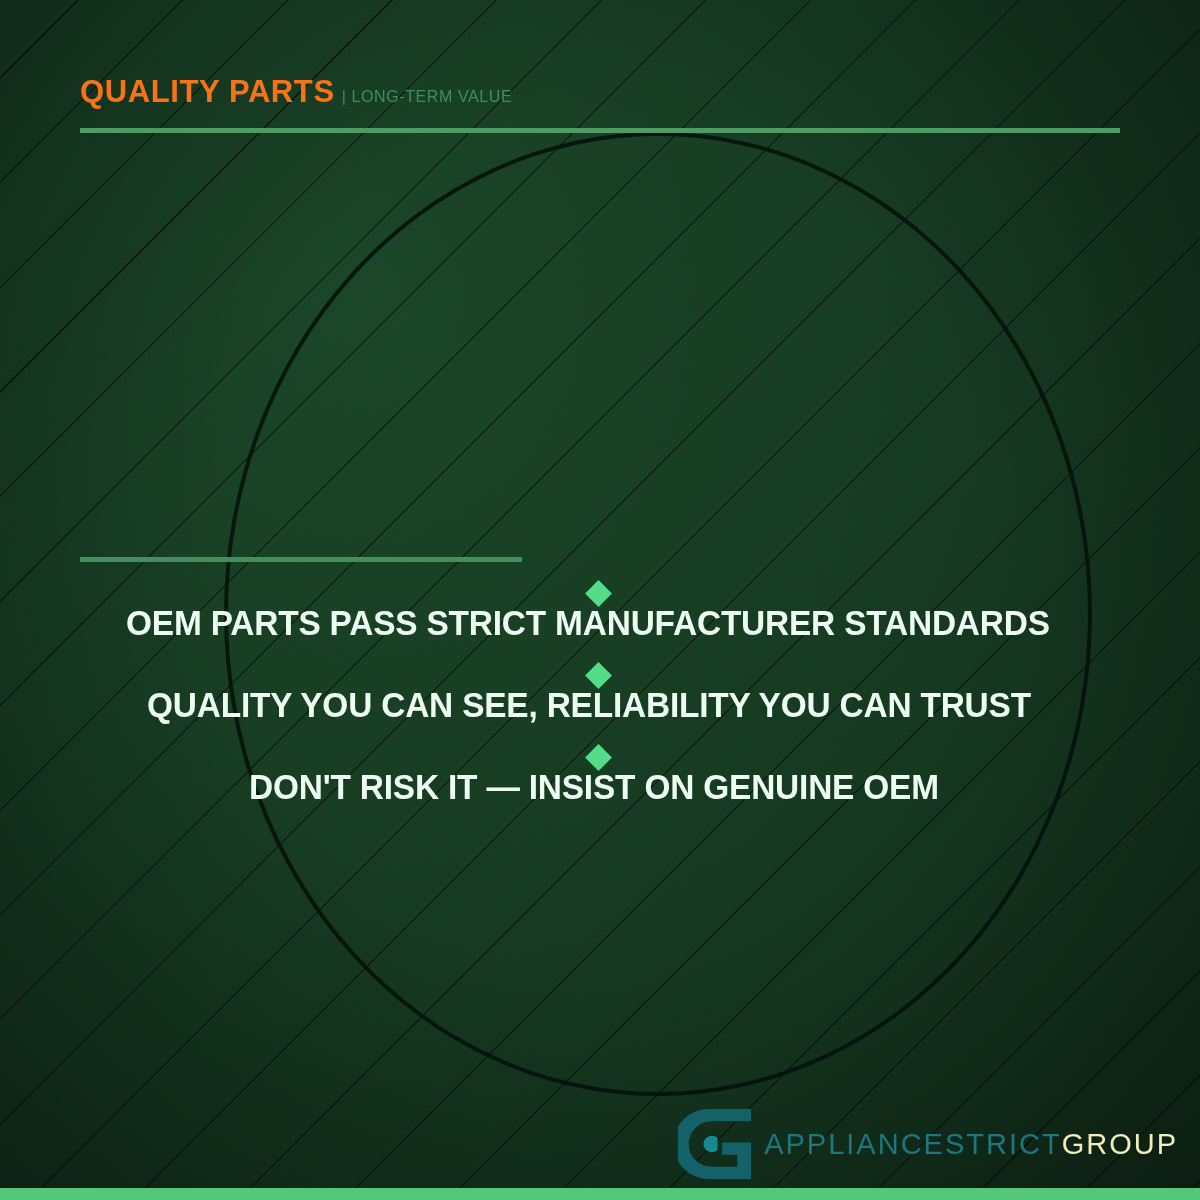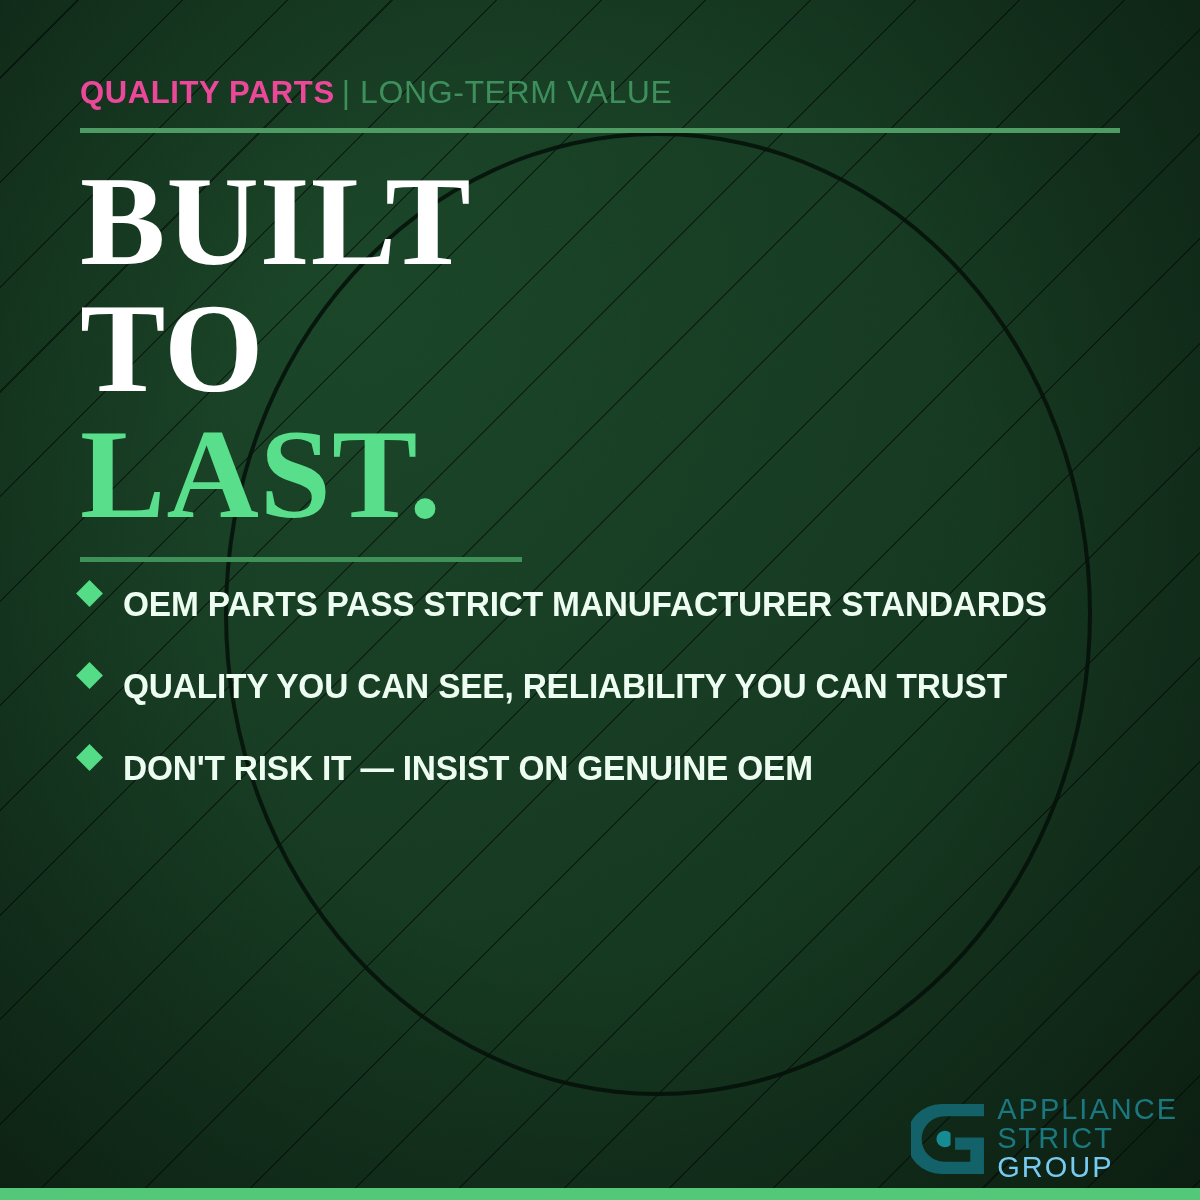--- a/index.html
+++ b/index.html
@@ -70,25 +70,25 @@
   .kicker {
     position: absolute;
     left: 80px;
     top: 74px;
     white-space: nowrap;
     letter-spacing: 0.3px;
   }
   .kicker-main {
     font-size: 31px;
     font-weight: 700;
-    color: #ec4899;
+    color: #f97316;
     letter-spacing: 0.6px;
   }
   .kicker-sub {
-    font-size: 32px;
+    font-size: 16px;
     font-weight: 400;
     color: #3e8f5c;
     letter-spacing: 0.6px;
     margin-left: 7px;
   }
 
   .rule-top {
     position: absolute;
     left: 80px;
     top: 128px;
@@ -125,21 +125,23 @@
 
   
   .bullets {
     position: absolute;
     left: 80px;
     top: 584px;
     width: 1060px;
   }
   .bullet-row {
     display: flex;
+    align-items: center;
     height: 82px;
+    flex-direction: column;
   }
   .diamond {
     width: 19px;
     height: 19px;
     background: #54dd86;
     transform: rotate(45deg);
     flex: 0 0 auto;
     margin-right: 24px;
   }
   .bullet-text {
@@ -163,31 +165,31 @@
     opacity: 0.95;
   }
   .logo-mark {
     width: 76px;
     height: 76px;
     flex: 0 0 auto;
     margin-right: 10px;
   }
   .logo-words {
     display: flex;
-    flex-direction: column;
+    flex-direction: row;
     line-height: 1.0;
   }
   .logo-word {
     font-family: "Liberation Sans", sans-serif;
     font-weight: 400;
     font-size: 29px;
     letter-spacing: 2.0px;
     color: #1c7c86;
   }
-  .logo-word.dim { color: #7dd3fc; }
+  .logo-word.dim { color: #fef9c3; }
 
   
   .bottom-bar {
     position: absolute;
     left: 0;
     bottom: 0;
     width: 1200px;
     height: 12px;
     background: #53c878;
   }
@@ -210,25 +212,20 @@
   <div class="bg-vignette"></div>
 
   <div class="content">
 
     <div class="kicker">
       <span class="kicker-main">QUALITY PARTS</span><span class="kicker-sub">| LONG-TERM VALUE</span>
     </div>
 
     <div class="rule-top"></div>
 
-    <div class="headline">
-      <span class="hl-line hl-white">BUILT</span>
-      <span class="hl-line hl-white">TO</span>
-      <span class="hl-line hl-green">LAST.</span>
-    </div>
 
     <div class="rule-mid"></div>
 
     <div class="bullets">
       <div class="bullet-row">
         <span class="diamond"></span>
         <span class="bullet-text">OEM PARTS PASS STRICT MANUFACTURER STANDARDS</span>
       </div>
       <div class="bullet-row">
         <span class="diamond"></span>

